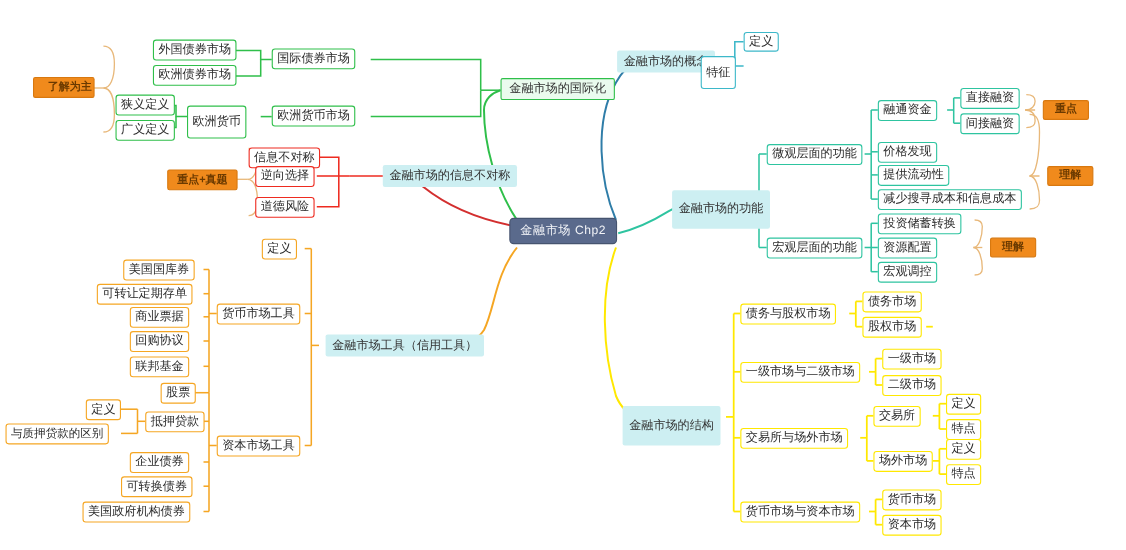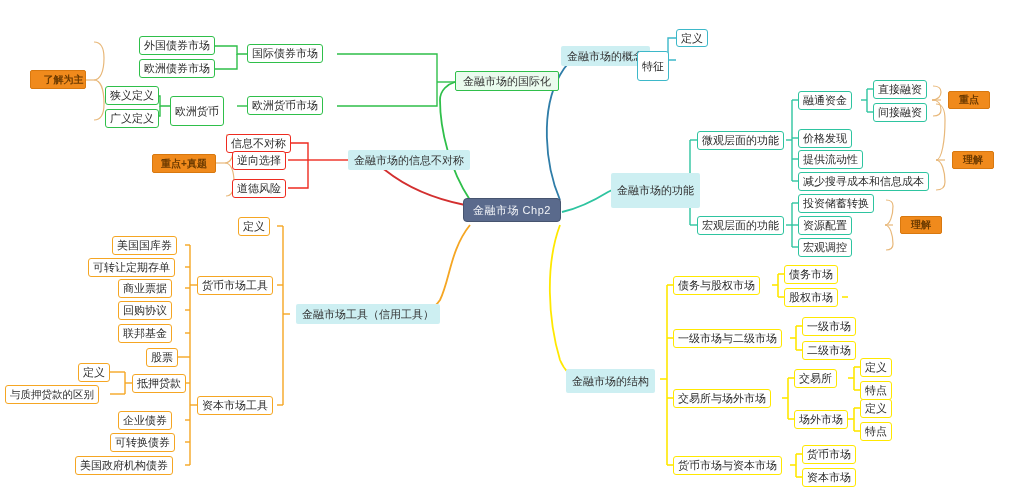--- a/index.html
+++ b/index.html
@@ -205,21 +205,21 @@
 <div class="node bx t" style="left:873px;top:80px;height:19px;">直接融资</div>
 <div class="node bx t" style="left:873px;top:103px;height:19px;">间接融资</div>
 <div class="node badge" style="left:948px;top:91px;width:42px;height:18px;">重点</div>
 <div class="node badge" style="left:952px;top:151px;width:42px;height:18px;">理解</div>
 
 <div class="node bx t" style="left:798px;top:194px;height:19px;">投资储蓄转换</div>
 <div class="node bx t" style="left:798px;top:216px;height:19px;">资源配置</div>
 <div class="node bx t" style="left:798px;top:238px;height:19px;">宏观调控</div>
 <div class="node badge" style="left:900px;top:216px;width:42px;height:18px;">理解</div>
 
-<div class="node l1" style="left:566px;top:369px;height:24px;">金融市场的结构</div>
+<div class="node l1" style="left:566px;top:369px;height:36px;">金融市场的结构</div>
 <div class="node bx y" style="left:673px;top:276px;height:19px;">债务与股权市场</div>
 <div class="node bx y" style="left:673px;top:329px;height:19px;">一级市场与二级市场</div>
 <div class="node bx y" style="left:673px;top:389px;height:19px;">交易所与场外市场</div>
 <div class="node bx y" style="left:673px;top:456px;height:19px;">货币市场与资本市场</div>
 
 <div class="node bx y" style="left:784px;top:265px;height:19px;">债务市场</div>
 <div class="node bx y" style="left:784px;top:288px;height:19px;">股权市场</div>
 
 <div class="node bx y" style="left:802px;top:317px;height:19px;">一级市场</div>
 <div class="node bx y" style="left:802px;top:341px;height:19px;">二级市场</div>

